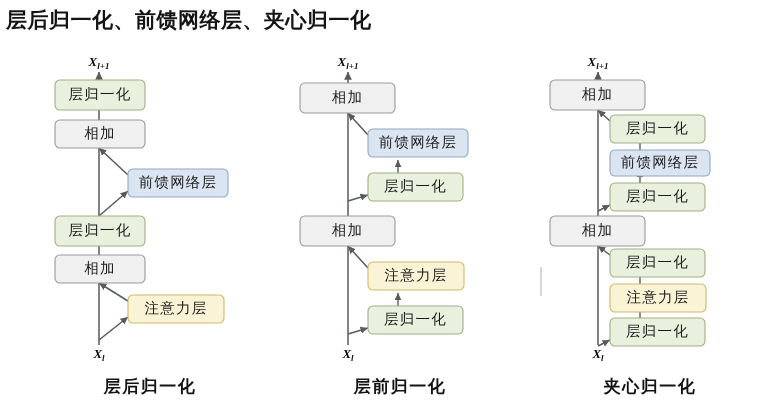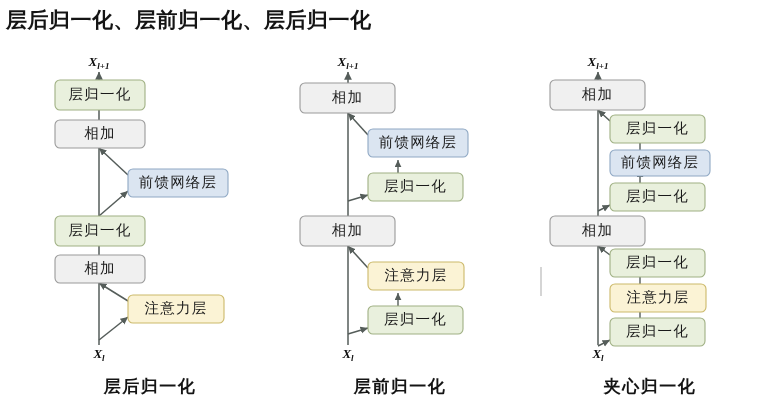--- a/index.html
+++ b/index.html
@@ -76,21 +76,21 @@
     letter-spacing: 1.5px;
   }
   .stray-mark {
     stroke: #b9b9b9;
     stroke-width: 1.2;
   }
 </style>
 </head>
 <body>
 
-<div id="page-title">层后归一化、层前归一化、层后归一化</div>
+<div id="page-title">层后归一化、前馈网络层、夹心归一化</div>
 
 <div id="diagram-root">
   <svg width="768" height="403" viewBox="0 0 768 403" xmlns="http://www.w3.org/2000/svg">
     <defs>
       <marker id="arrow" markerWidth="7" markerHeight="7" refX="5.2" refY="2.6" orient="auto" markerUnits="strokeWidth">
         <path d="M0,0 L5.4,2.6 L0,5.2 Z" fill="#555d5a"></path>
       </marker>
       <marker id="arrow-sm" markerWidth="7" markerHeight="7" refX="5.0" refY="2.4" orient="auto" markerUnits="strokeWidth">
         <path d="M0,0 L5.0,2.4 L0,4.8 Z" fill="#555d5a"></path>
       </marker>

